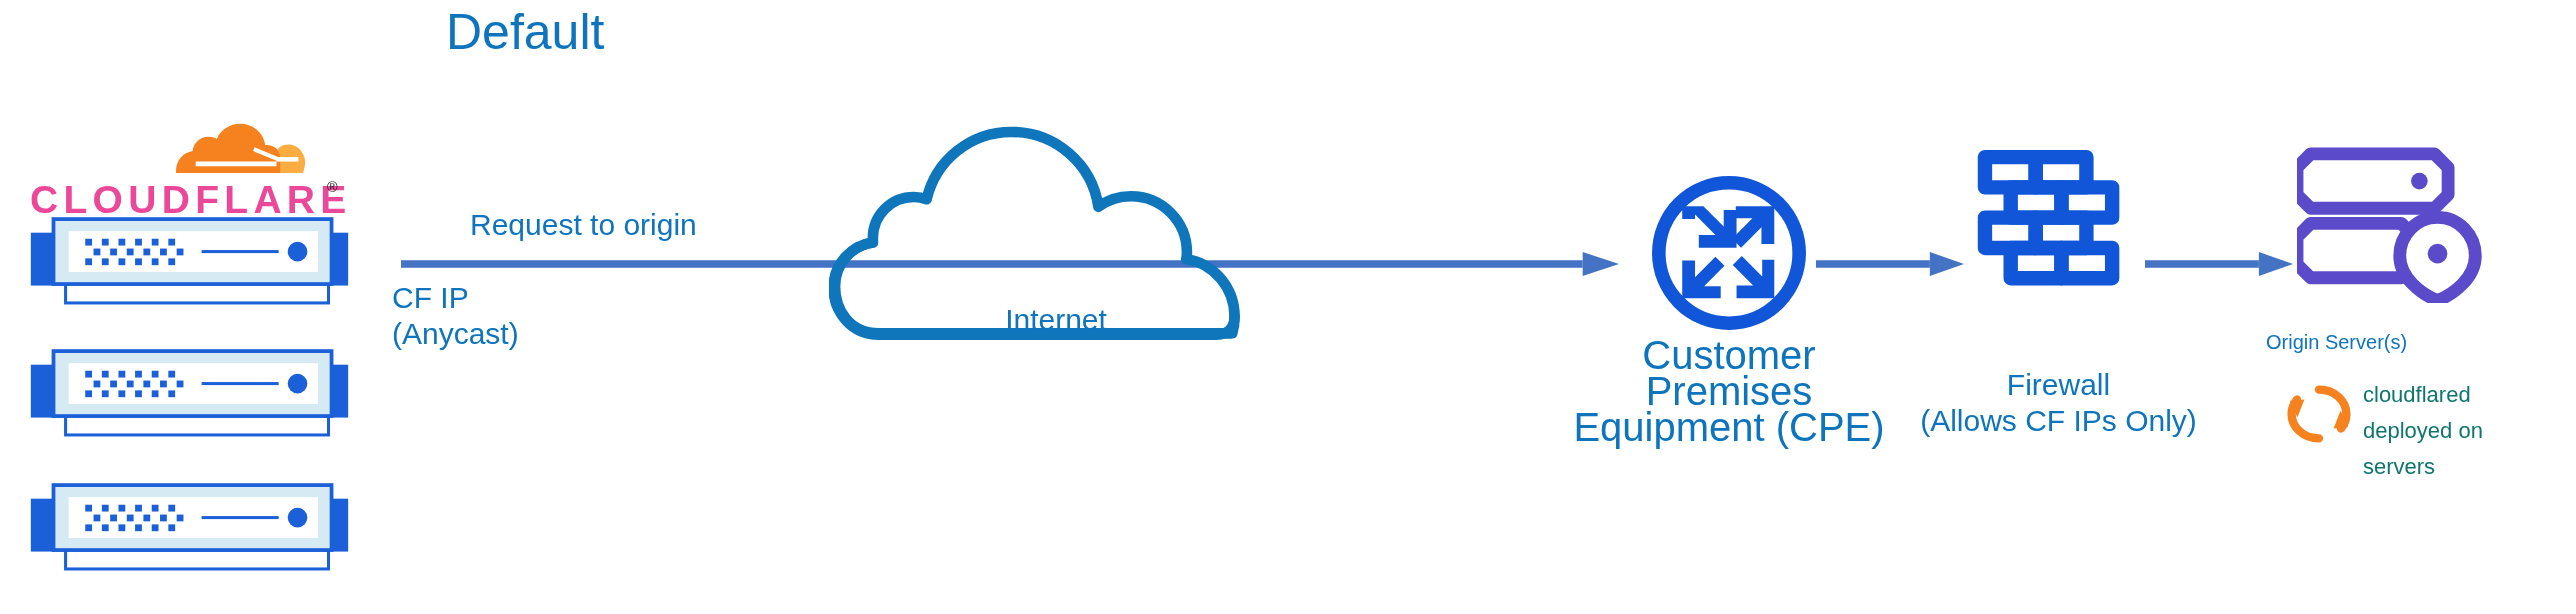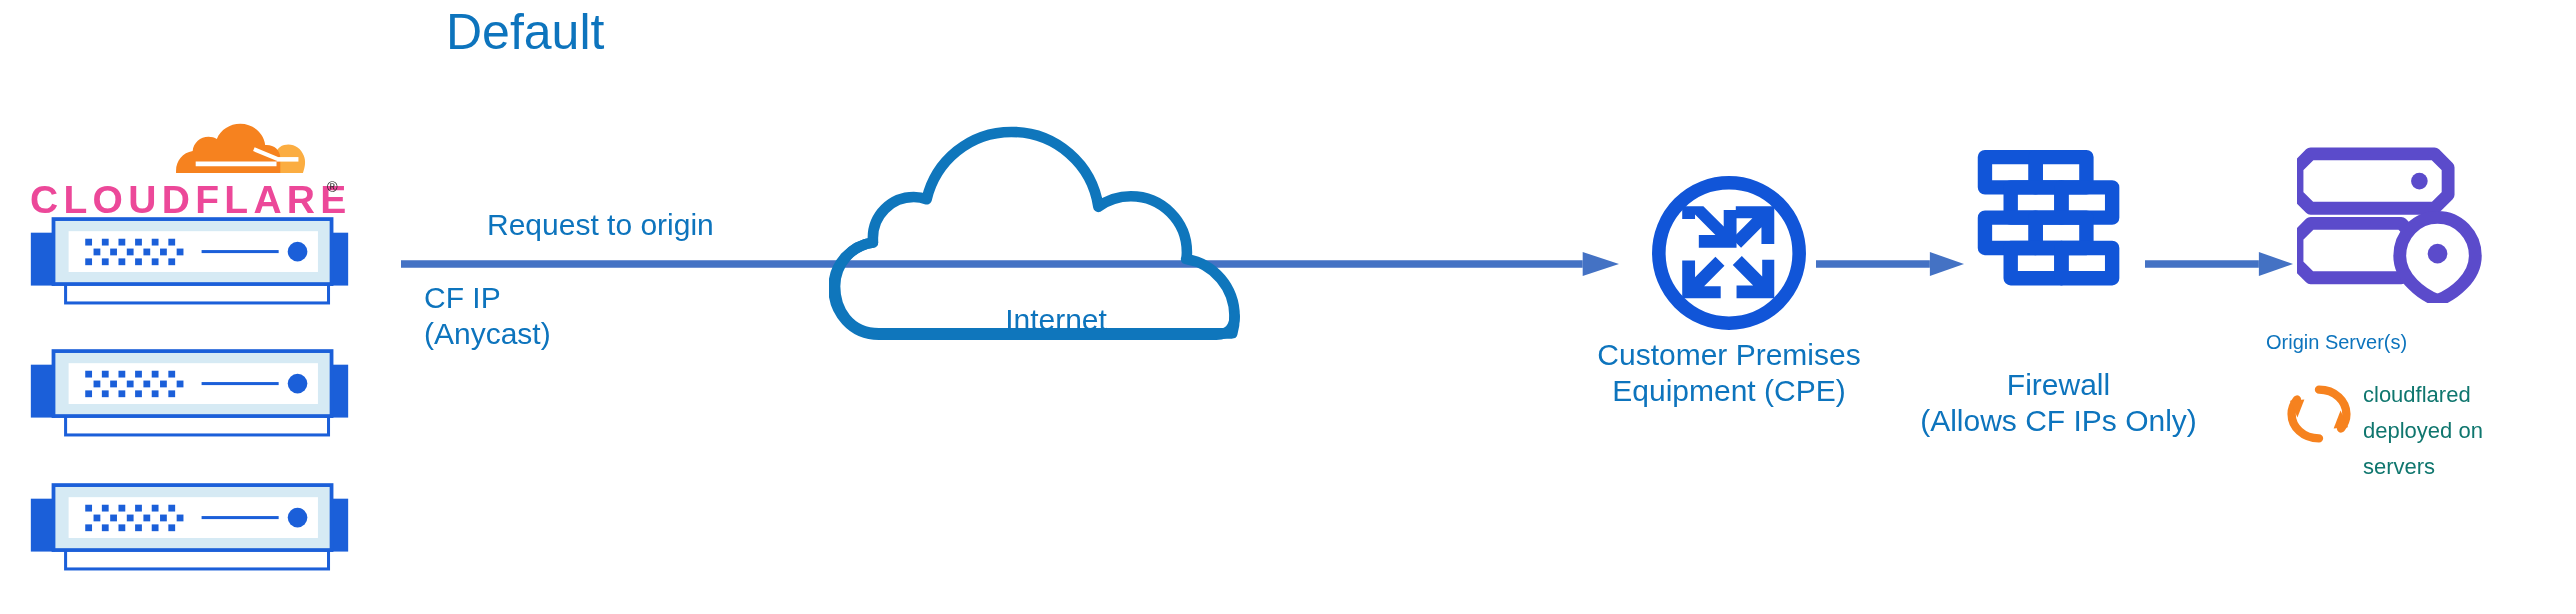--- a/index.html
+++ b/index.html
@@ -52,28 +52,27 @@
   
   .cf-device { width: 333px; height: 102px; }
   .cf-device svg { display:block; width:100%; height:100%; }
 
   
   .flow-label {
     color: #0D74BD;
     white-space: nowrap;
   }
   #label-request-to-origin {
-    left: 487px; top: 208px;
+    left: 470px; top: 208px;
     font-size: 30px;
   }
   #label-cf-ip {
     left: 392px; top: 280px;
     font-size: 30px;
     line-height: 36px;
-    margin-left: 32px;
   }
 
   
   #arrow-main { left: 401px; top: 246px; width: 1218px; height: 36px; }
   #arrow-cpe-fw { left: 1816px; top: 246px; width: 148px; height: 36px; }
   #arrow-fw-origin { left: 2145px; top: 246px; width: 148px; height: 36px; }
   .arrow svg { display:block; width:100%; height:100%; }
 
   
   #internet-cloud { left: 829px; top: 106px; width: 454px; height: 235px; }
@@ -86,21 +85,21 @@
     color: #0D74BD;
   }
 
   
   #cpe-icon { left: 1646px; top: 170px; width: 166px; height: 166px; }
   #cpe-icon svg { display:block; width:100%; height:100%; }
   #label-cpe {
     left: 1555px; top: 337px;
     width: 348px;
     text-align: center;
-    font-size: 30px;
+    font-size: 40px;
     line-height: 36px;
     color: #0D74BD;
   }
 
   
   #firewall-icon { left: 1975px; top: 148px; width: 163px; height: 159px; }
   #firewall-icon svg { display:block; width:100%; height:100%; }
   #label-firewall {
     left: 1896px; top: 331px;
     width: 325px;

